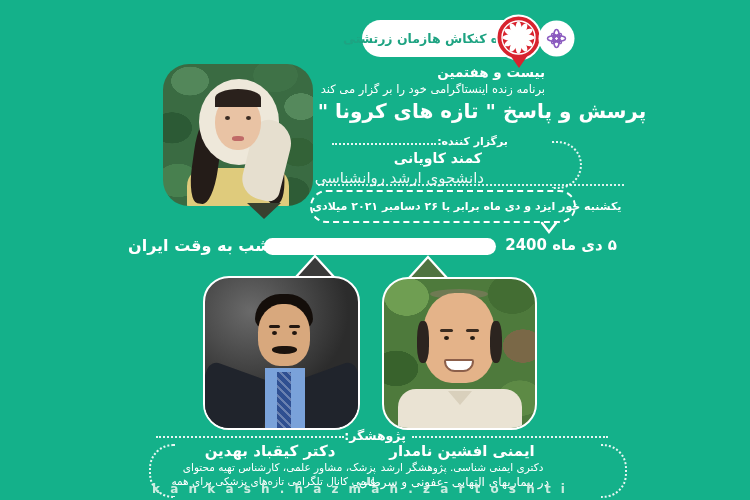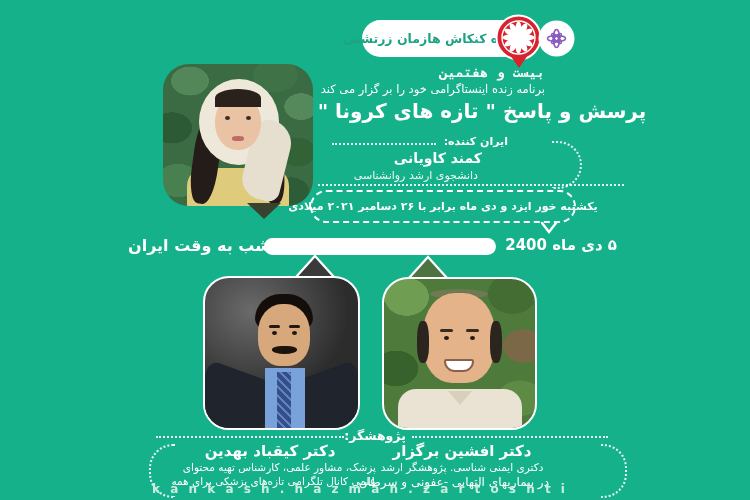--- a/index.html
+++ b/index.html
@@ -11,36 +11,36 @@
   
   .logo-pill{left:362px;top:20px;width:174px;height:37px;background:#fff;border-radius:19px;
     display:flex;align-items:center;justify-content:center;padding-right:34px;box-sizing:border-box;}
   .logo-pill span{color:var(--pill-text,#1ea382);font-size:12.5px;font-weight:bold;}
   .rosette{left:495px;top:14px;}
   .logo-tail{left:510px;top:55px;width:0;height:0;border-left:9px solid transparent;
     border-right:9px solid transparent;border-top:13px solid var(--logo-red,#d8232e);}
   .ornament{left:538px;top:20px;}
 
   
-  .edition{right:205px;top:64px;font-size:13.5px;font-weight:bold;font-family:Liberation Mono, monospace;}
+  .edition{right:205px;top:64px;font-size:13.5px;font-weight:bold;}
   .subtitle{right:205px;top:82px;font-size:11.5px;}
   .title{left:305px;top:99px;width:354px;text-align:center;font-size:20px;font-weight:bold;letter-spacing:.5px;}
 
   
   .host-lead{left:332px;top:143px;width:104px;border-top:2px dotted rgba(255,255,255,.9);}
   .host-label{right:242px;top:135px;font-size:11px;font-weight:bold;}
   .host-name{right:268px;top:150px;font-size:14px;font-weight:bold;}
-  .host-role{right:272px;top:169px;font-size:11px;opacity:.92;}
+  .host-role{right:266px;top:169px;font-size:15px;opacity:.92;}
   .host-arc{left:552px;top:141px;width:28px;height:44px;border:2px dotted rgba(255,255,255,.9);
     border-left:none;border-radius:0 24px 24px 0;}
   .sep-line{left:318px;top:184px;width:306px;border-top:2px dotted rgba(255,255,255,.85);}
 
   
   .date-box{left:310px;top:190px;width:266px;height:33px;border:2px dashed #fff;border-radius:18px;
-    display:flex;align-items:center;justify-content:center;box-sizing:border-box;}
+    display:flex;align-items:center;box-sizing:border-box;}
   .date-box span{font-size:11px;font-weight:bold;}
   .date-notch{left:540px;top:221px;}
 
   
   .tl-date{right:133px;top:236px;font-size:15px;font-weight:bold;}
   .tl-bar{left:264px;top:238px;width:232px;height:17px;background:#fff;border-radius:9px;}
   .tl-time{left:128px;top:236px;font-size:16px;font-weight:bold;}
 
   
   .photo{position:absolute;border-radius:26px;overflow:hidden;}
@@ -180,21 +180,21 @@
       <div class="w-face"></div>
         <div class="w-bangs"></div>
       <div class="w-eyeL"></div>
         <div class="w-eyeR"></div>
         <div class="w-lips"></div>
     </div>
   </div>
   <div class="abs tail-woman"></div>
 
   <div class="abs host-lead"></div>
-  <div class="abs host-label rtl">ایران کننده:</div>
+  <div class="abs host-label rtl">برگزار کننده:</div>
   <div class="abs host-name rtl">کمند کاویانی</div>
   <div class="abs host-role rtl">دانشجوی ارشد روانشناسی</div>
   <div class="abs host-arc"></div>
   <div class="abs sep-line"></div>
 
   <div class="abs date-box">
     <span class="rtl">یکشنبه خور ایزد و دی ماه برابر با ۲۶ دسامبر ۲۰۲۱ میلادی</span>
   </div>
   <svg class="abs date-notch" width="18" height="13" viewBox="0 0 18 13">
     <polyline points="2,2 9,11 16,2" fill="none" stroke="#fff" stroke-width="2.4" stroke-linecap="round"></polyline>
@@ -243,21 +243,21 @@
   </div>
 
   <div class="abs spk-dots-left"></div>
   <div class="abs spk-label rtl">پژوهشگر:</div>
   <div class="abs spk-dots-right"></div>
 
   <div class="abs spk-name-l rtl">دکتر کیقباد بهدین</div>
   <div class="abs spk-d1-l rtl">پزشک، مشاور علمی، کارشناس تهیه محتوای</div>
   <div class="abs spk-d2-l rtl">علمی کانال تلگرامی تازه‌های پزشکی برای همه</div>
 
-  <div class="abs spk-name-r rtl">دکتر افشین برگزار</div>
+  <div class="abs spk-name-r rtl">ایمنی افشین نامدار</div>
   <div class="abs spk-d1-r rtl">دکتری ایمنی شناسی. پژوهشگر ارشد</div>
   <div class="abs spk-d2-r rtl">در بیماریهای التهابی -عفونی و سرطان</div>
 
   <div class="abs arc-left"></div>
   <div class="abs arc-right"></div>
 
   <div class="abs handle">k a n k a s h . h a z m a n . z a r t o s h t i</div>
 
 </div>
 

